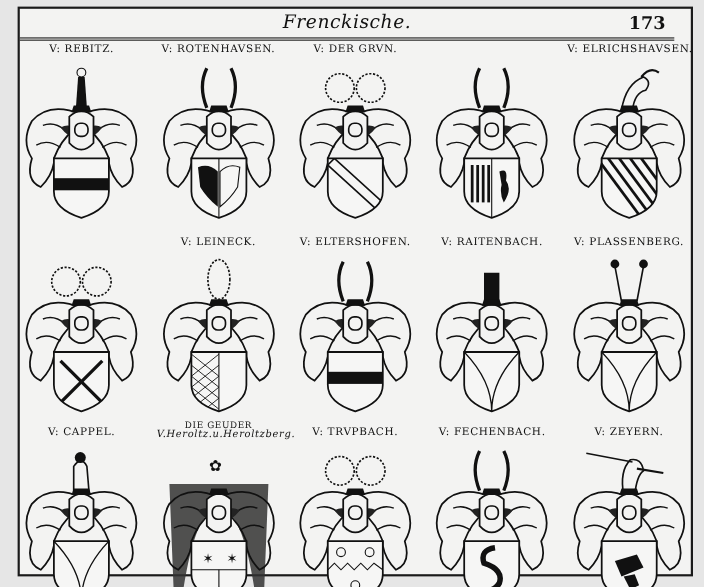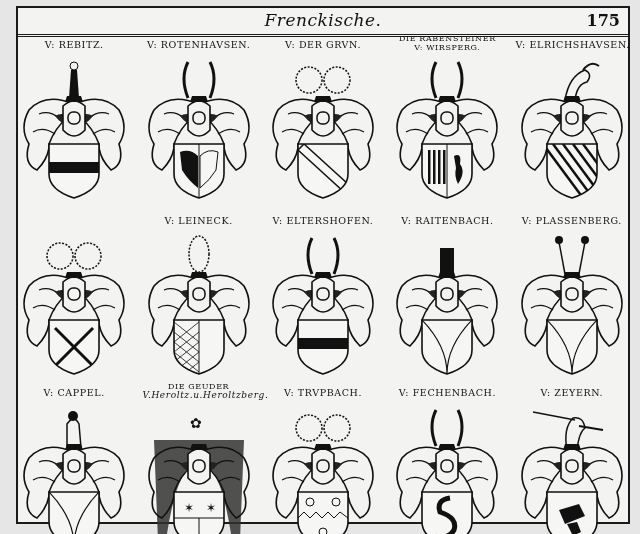--- a/index.html
+++ b/index.html
@@ -9,21 +9,21 @@
       font-family: "DejaVu Serif", serif;
       position: relative; overflow: hidden;
     }
     .page {
       position: absolute; left: 16px; top: 6px; width: 614px; height: 518px;
       background: #f3f3f2;
       border: 2px solid #1a1a1a;
       box-sizing: border-box;
     }
     .header {
-      position: absolute; left: 0; top: 0; right: 0; height: 26px;
+      position: absolute; left: 0; top: 0; right: 15px; height: 26px;
       border-bottom: 3px double #1a1a1a;
     }
     .header-title {
       position: absolute; left: 0; right: 0; top: 2px; text-align: center;
       font-family: "DejaVu Serif", serif; font-style: italic; font-size: 17px;
       color: #111; letter-spacing: 0.5px;
     }
     .header-num {
       position: absolute; right: 8px; top: 3px;
       font-family: "DejaVu Serif", serif; font-size: 16px; font-weight: bold; color: #111;
@@ -46,21 +46,21 @@
       width: 118px; height: 148px;
     }
     .arms svg { width: 100%; height: 100%; display: block; }
   </style>
 </head>
 <body>
 
 <div class="page">
   <div class="header">
     <div class="header-title">Frenckische.</div>
-    <div class="header-num">175</div>
+    <div class="header-num">173</div>
   </div>
   <div class="grid" id="grid">
       <div class="cell">
         <div class="label">
           <span class="sub">V: Rebitz.</span>
         </div>
         <div class="arms">
           <svg viewBox="0 0 118 148" xmlns="http://www.w3.org/2000/svg">
 
     <path d="M59 52 Q30 40 14 58 Q4 76 14 92 Q8 112 22 118 Q32 108 34 96 L34 92 Q40 76 52 66 Z" fill="none" stroke="#111111" stroke-width="1.6"></path>
@@ -130,24 +130,20 @@
     <clipPath id="c">
               <path d="M34 92 L84 92 L84 122 Q84 138 59 146 Q34 138 34 122 Z"></path>
             </clipPath>
     <g clip-path="url(#c)">
               <path d="M34 98 L40 92 L84 132 L80 140 Z" fill="none" stroke="#111111" stroke-width="1.5"></path>
             </g>
   </svg>
         </div>
       </div>
       <div class="cell">
-        <div class="label two">
-          <span class="sub">Die Rabensteiner</span>
-          <span class="sub">V: Wirsperg.</span>
-        </div>
         <div class="arms">
           <svg viewBox="0 0 118 148" xmlns="http://www.w3.org/2000/svg">
 
     <path d="M59 52 Q30 40 14 58 Q4 76 14 92 Q8 112 22 118 Q32 108 34 96 L34 92 Q40 76 52 66 Z" fill="none" stroke="#111111" stroke-width="1.6"></path>
     <path d="M59 52 Q88 40 104 58 Q114 76 104 92 Q110 112 96 118 Q86 108 84 96 L84 92 Q78 76 66 66 Z" fill="none" stroke="#111111" stroke-width="1.6"></path>
     <path d="M24 62 Q34 58 44 66 M18 80 Q28 74 40 82 M94 62 Q84 58 74 66 M100 80 Q90 74 78 82" stroke="#111111" stroke-width="1.3" fill="none"></path>
     <path d="M40 64 Q50 58 59 70 Q68 58 78 64 Q72 72 59 78 Q46 72 40 64 Z" fill="#222"></path>
     <path d="M48 46 Q40 26 48 10" fill="none" stroke="#111111" stroke-width="3"></path>
             <path d="M70 46 Q78 26 70 10" fill="none" stroke="#111111" stroke-width="3"></path>
     <path d="M48 54 Q59 44 70 54 L70 78 Q59 90 48 78 Z" fill="#f3f3f2" stroke="#111111" stroke-width="1.6"></path>

